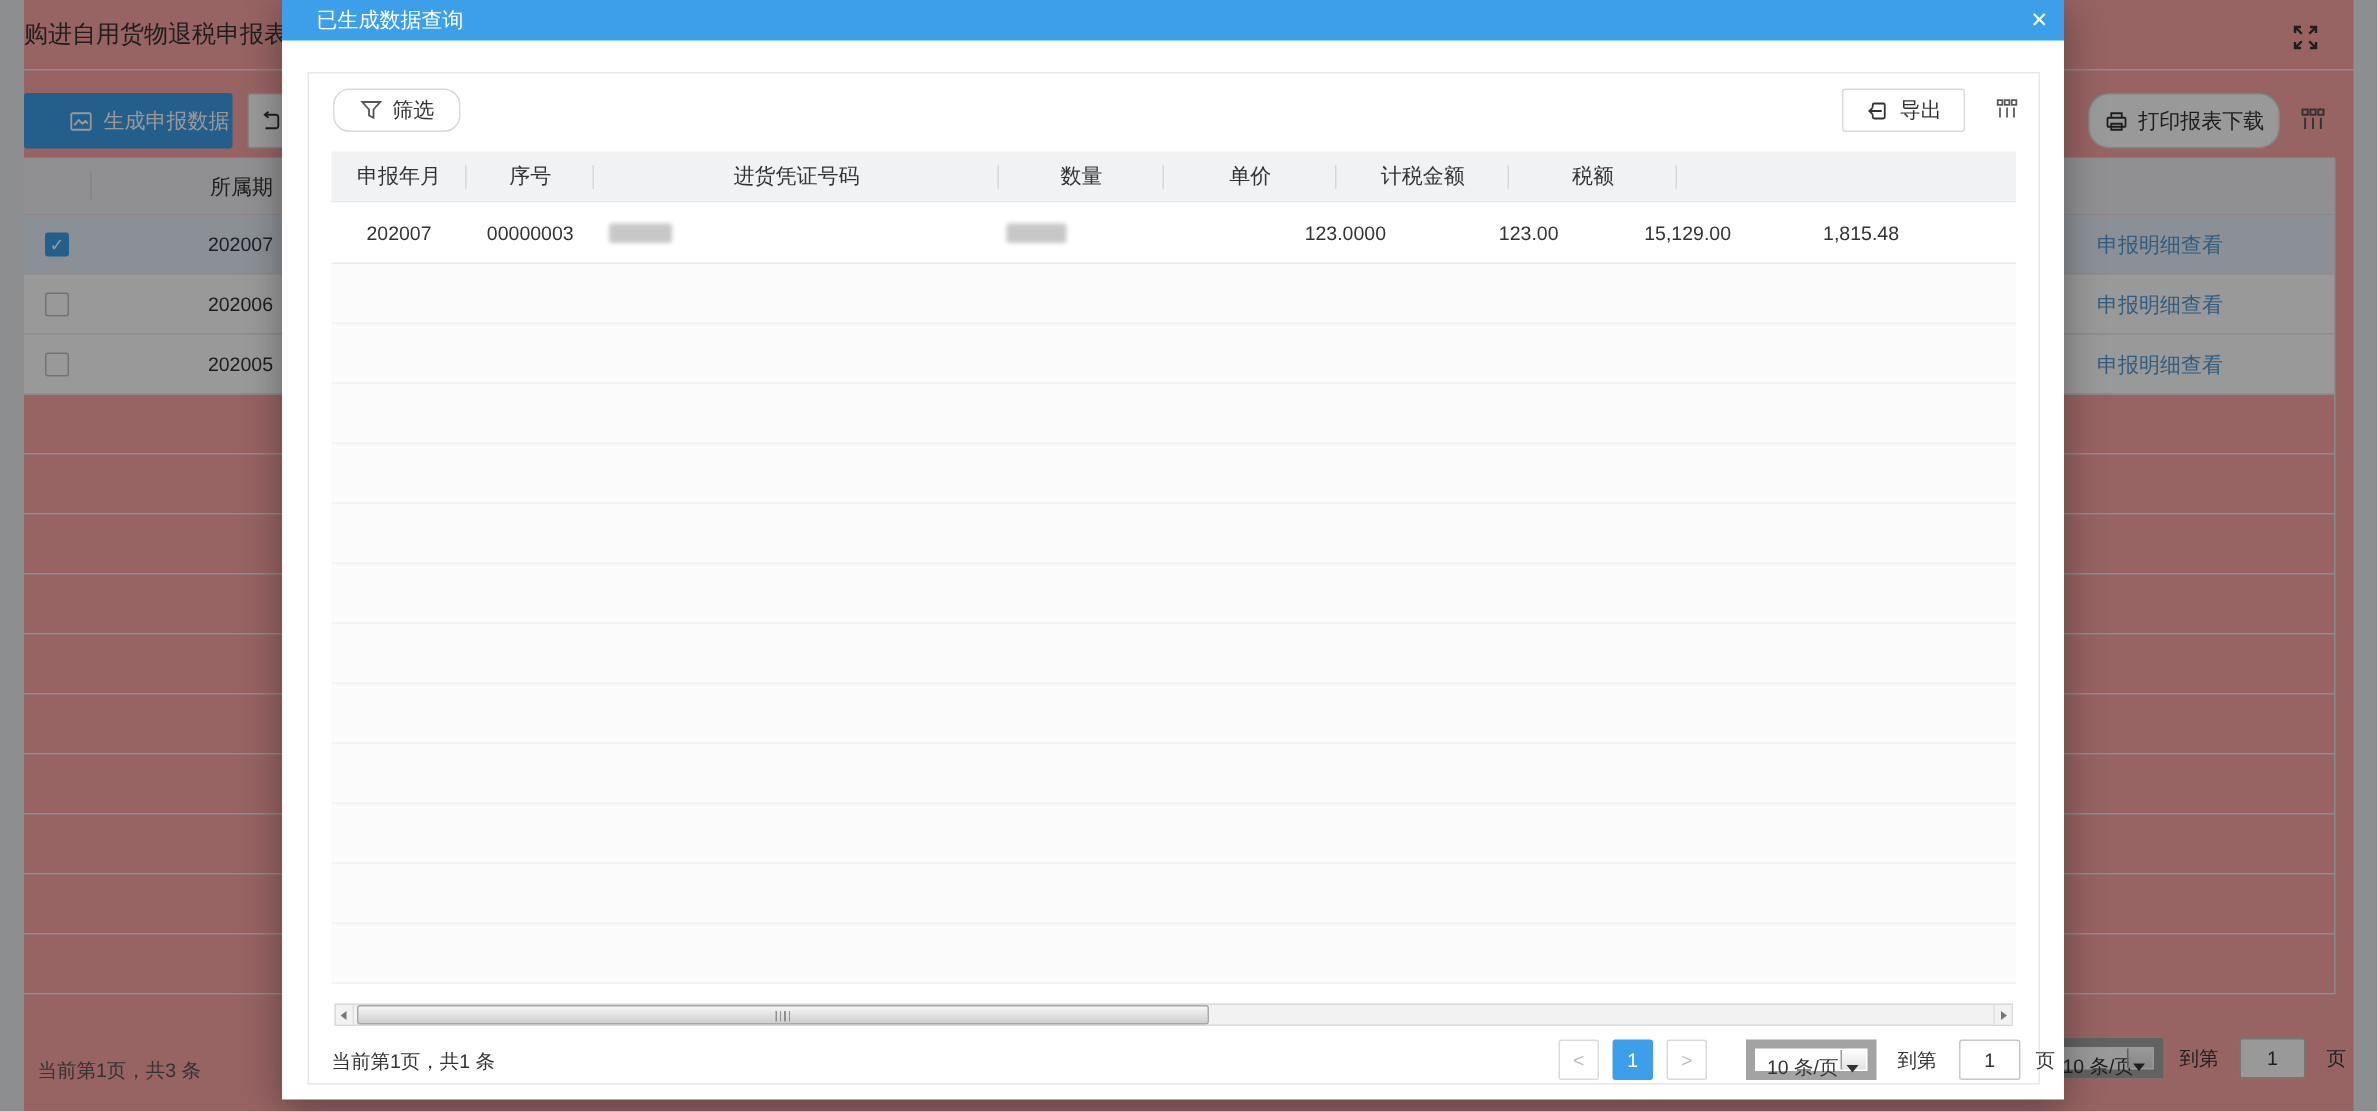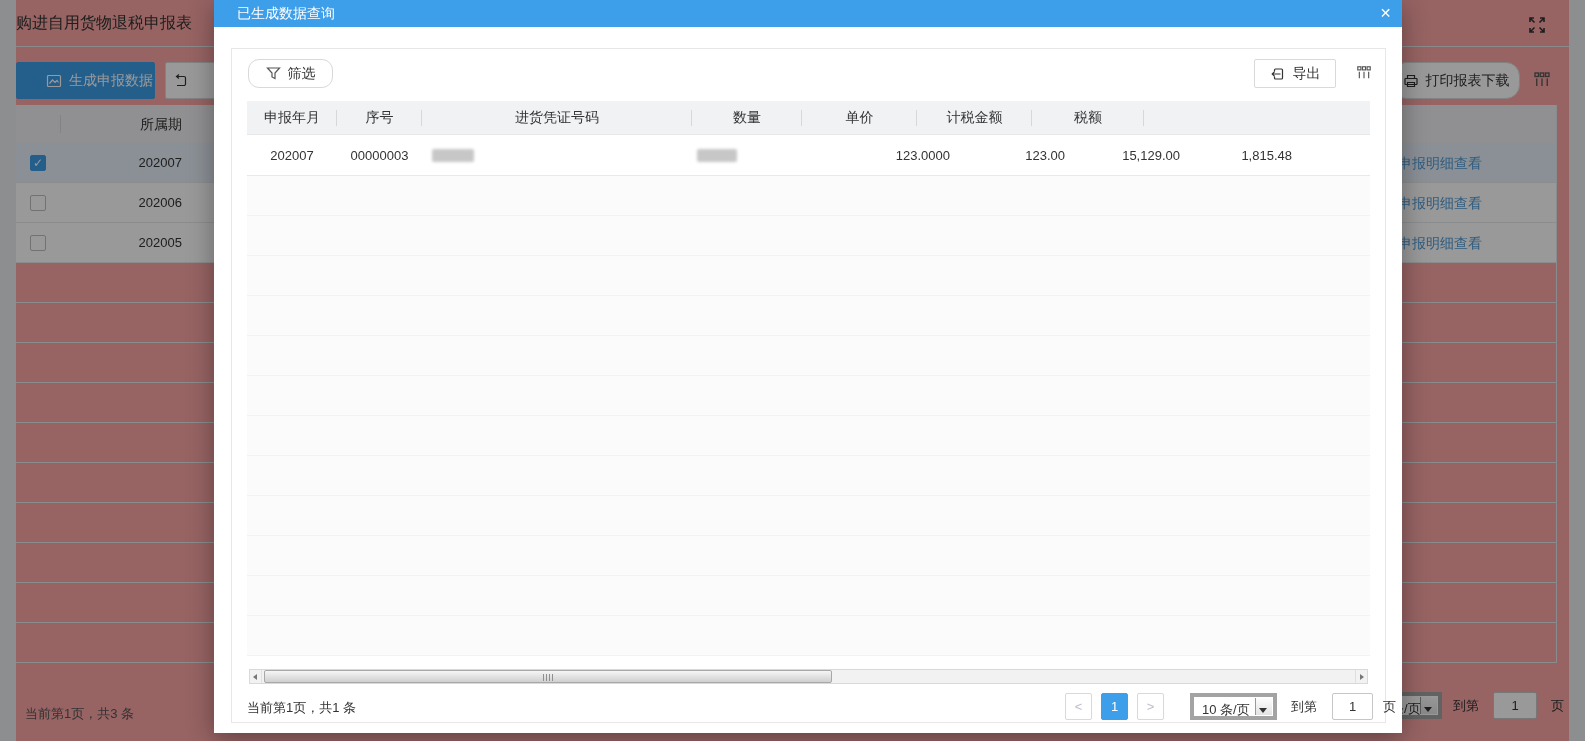--- a/index.html
+++ b/index.html
@@ -39,41 +39,41 @@
          border-radius:2px; background:#fff; font-size:12px; line-height:14px; text-align:center; color:#fff; cursor:pointer; }
   .cbx.checked { background:#3d9ee9; border-color:#3d9ee9; }
   .pg-cell-period { position:absolute; left:44px; top:0; width:122px; height:40px; line-height:40px;
                     text-align:right; font-size:13px; color:#333; }
   .pg-link { position:absolute; left:1382px; top:0; height:40px; line-height:40px; font-size:14px;
              color:#4f9ad6; cursor:pointer; white-space:nowrap; }
 
   .pg-status { position:absolute; left:25px; top:705px; font-size:13px; color:#555; }
 
   
-  .csel { position:absolute; height:27px; background:#fff; border:4px solid #a3a3a3; font-size:13px; cursor:pointer; }
+  .csel { position:absolute; height:27px; background:#fff; border:6px solid #a3a3a3; font-size:13px; cursor:pointer; }
   .csel .txt { position:absolute; left:8px; top:0; line-height:25px; white-space:nowrap; }
   .csel .arrowbox { position:absolute; right:1px; top:1px; bottom:1px; width:17px; background:linear-gradient(#fdfdfd,#e3e3e3);
                     border-left:1px solid #9a9a9a; }
   .csel .caret { position:absolute; right:5px; top:10px; width:0; height:0;
                  border-left:4px solid transparent; border-right:4px solid transparent; border-top:5px solid #333; }
   .cinput { position:absolute; height:27px; border:1px solid #c6c6c6; background:#fff; font-size:13px;
             text-align:center; line-height:25px; color:#333; border-radius:2px; }
   .plabel { position:absolute; height:27px; line-height:27px; font-size:13px; color:#333; white-space:nowrap; }
 
   .pg-select { left:1361px; top:692px; width:81px; }
   .pg-goto   { left:1453px; top:692px; }
   .pg-input  { left:1493px; top:692px; width:44px; }
   .pg-unit   { left:1551px; top:692px; }
 
   
   .overlay { position:absolute; left:0; top:0; width:1585px; height:741px; background:rgba(0,0,0,0.40); z-index:50; }
 
   
   .modal { position:absolute; left:188px; top:0; width:1188px; height:733px; background:#fff; z-index:100;
-           box-shadow:0 6px 24px rgba(0,0,0,0.35);margin-left:26px; }
+           box-shadow:0 6px 24px rgba(0,0,0,0.35); }
   .modal-header { position:absolute; left:0; top:0; width:100%; height:27px; background:#3d9ee9; }
   .modal-title { position:absolute; left:23px; top:0; line-height:27px; font-size:14px; color:#fff; }
   .modal-close { position:absolute; left:1158px; top:0; width:27px; height:27px; line-height:27px; text-align:center;
                  color:#fff; font-size:14px; cursor:pointer; }
 
   .panel { position:absolute; left:17px; top:48px; width:1155px; height:675px; border:1px solid #e7e7e7; background:#fff; }
 
   .m-filter-btn { position:absolute; left:16px; top:10px; width:85px; height:29px;border-radius:11px; }
   .m-export-btn { position:absolute; left:1022px; top:10px; width:82px; height:29px; }
   .m-colset-icon { position:absolute; left:1124px; top:16px; width:16px; height:16px; cursor:pointer; }

